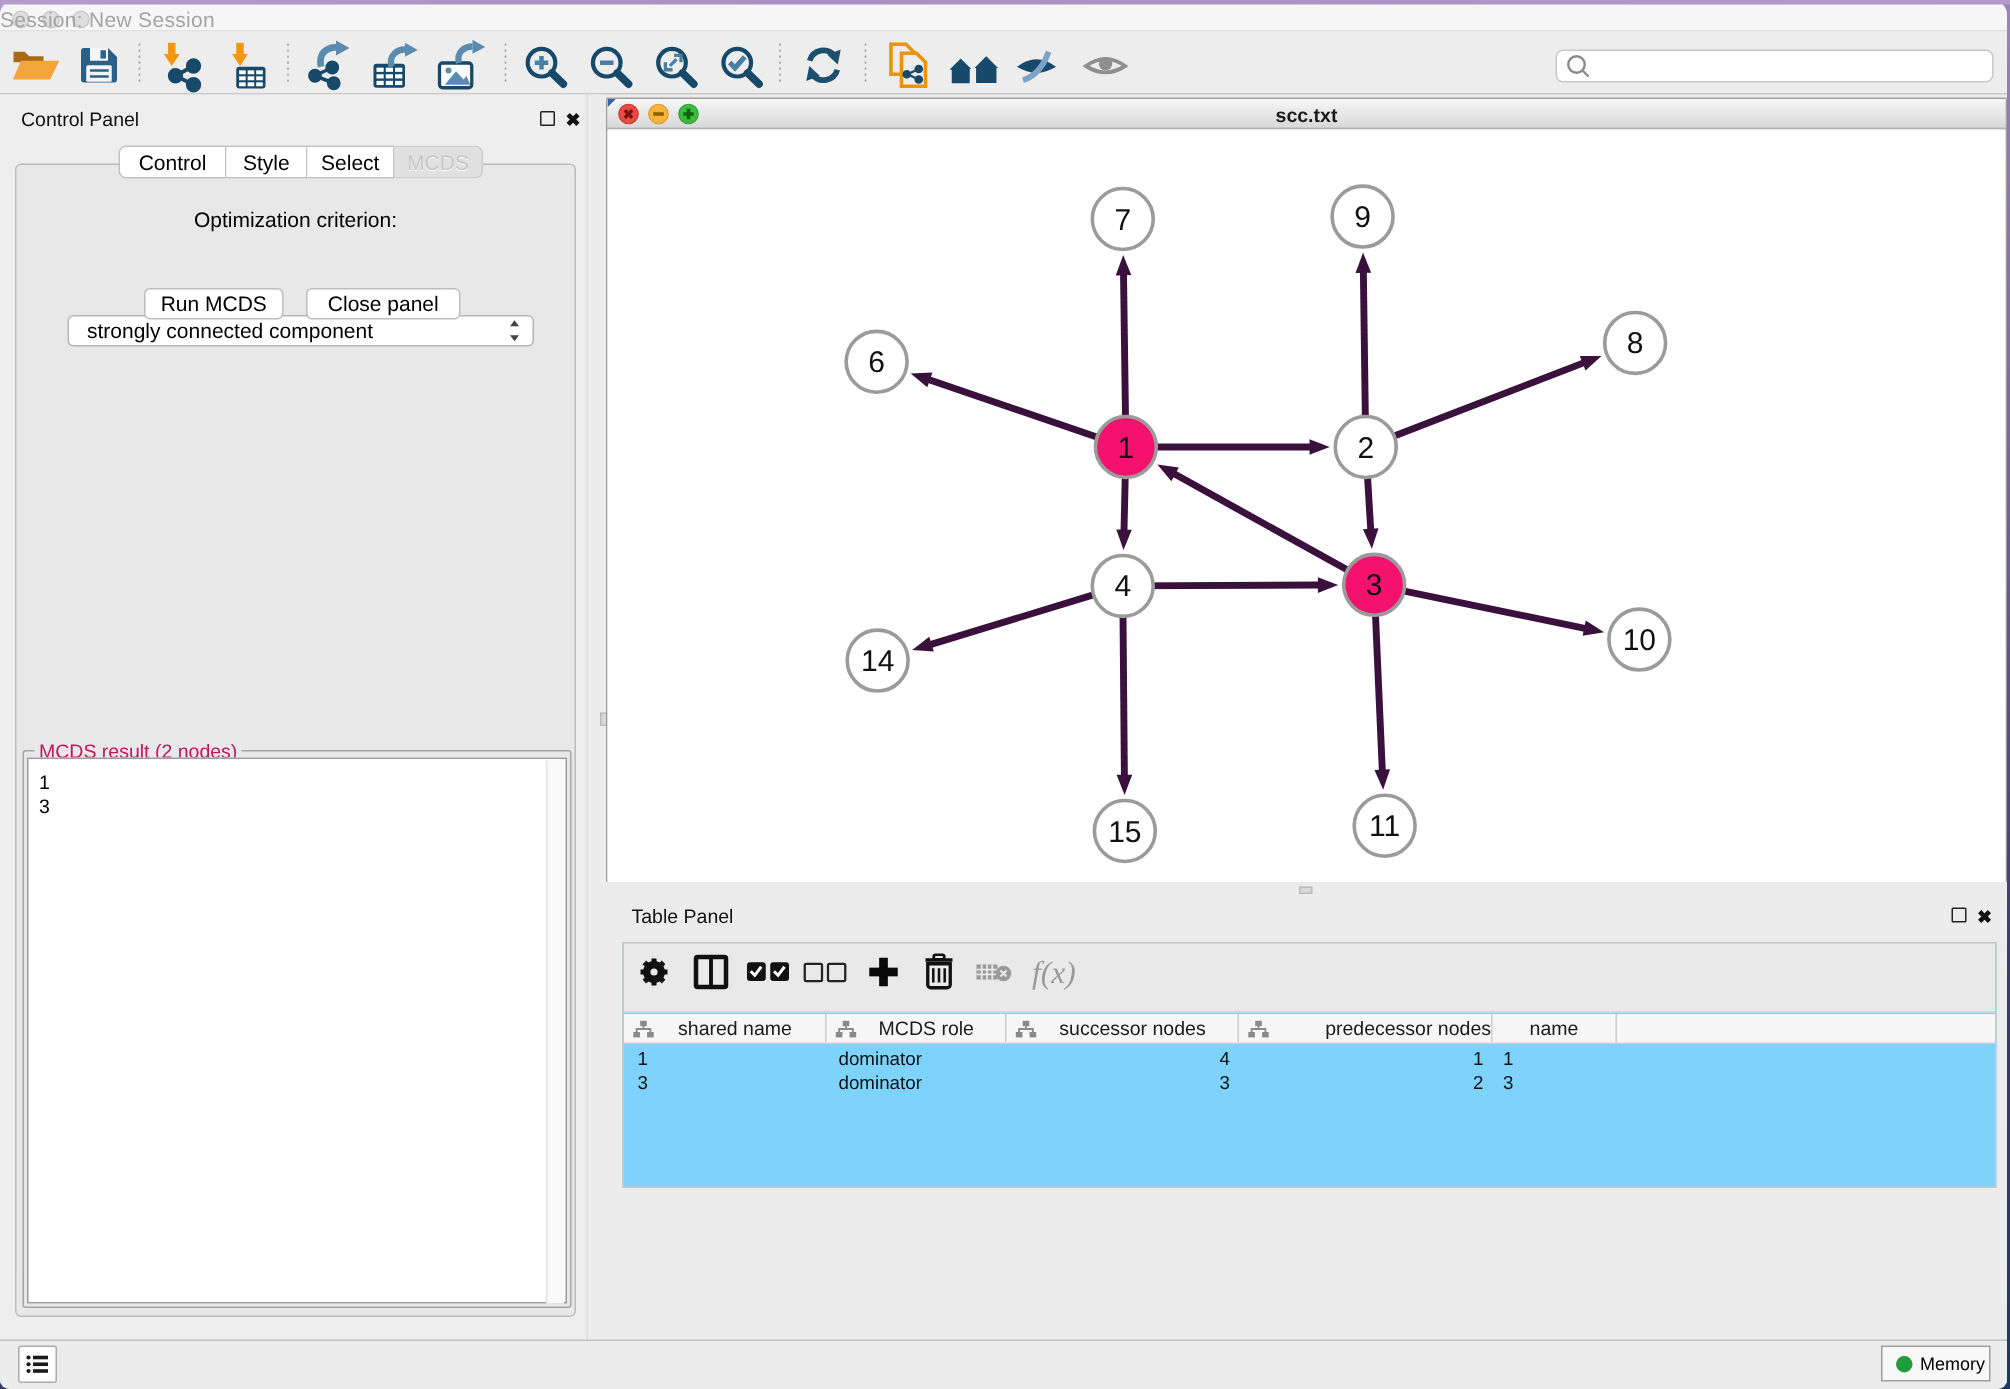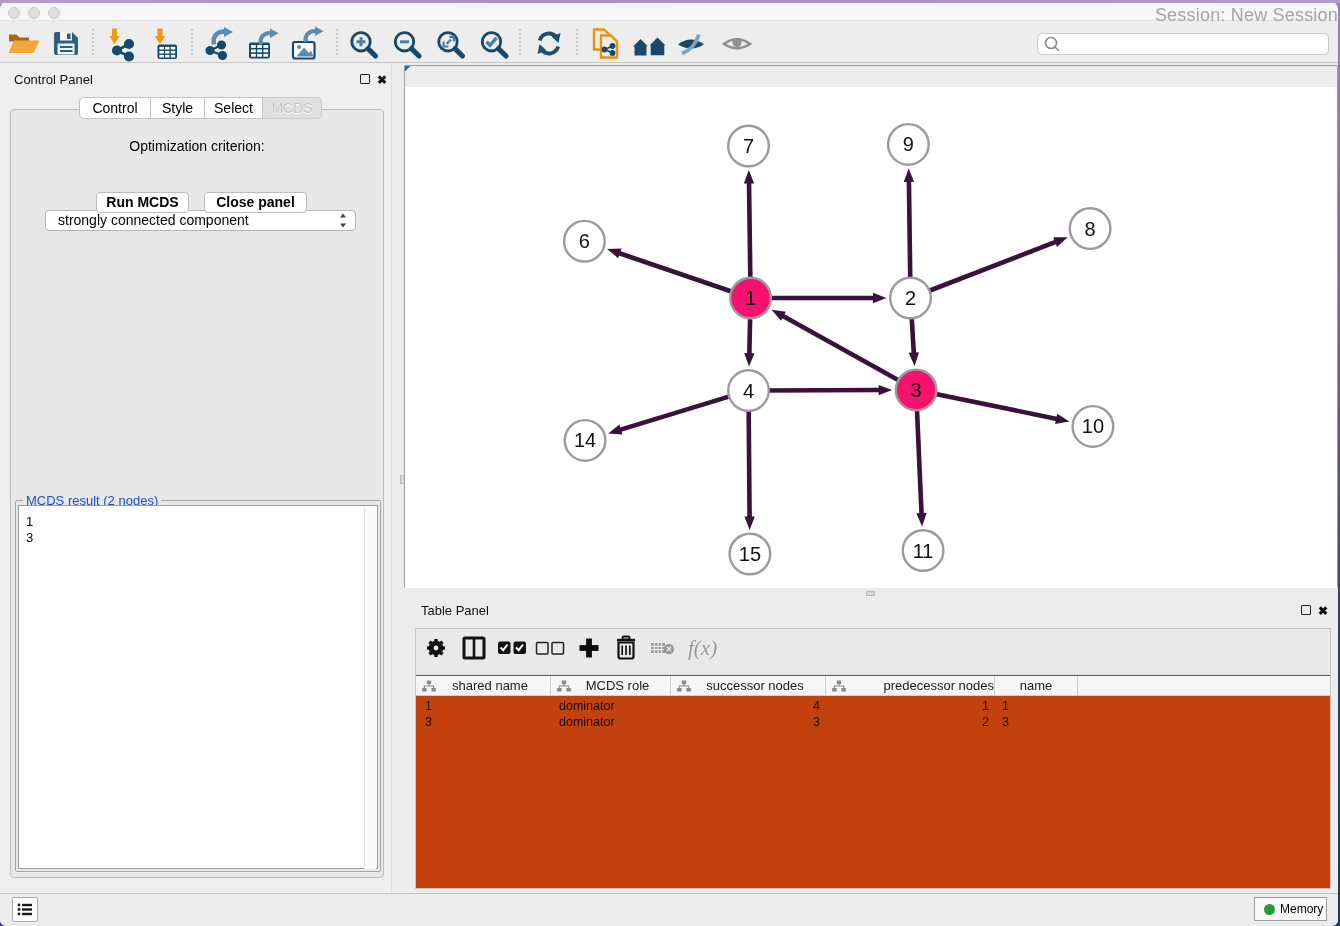--- a/index.html
+++ b/index.html
@@ -12,57 +12,57 @@
 #win {
   position:absolute; left:0; top:0; width:1338px; height:926px;
   background:#ececec; border-radius:10px 10px 6px 6px; overflow:hidden;
 }
 #ptop { position:absolute; left:0; top:0; width:1340px; height:3px;
   background:linear-gradient(90deg,#b49ccb,#a98fc6 40%,#b29aca); z-index:99; }
 
 #titlebar { position:absolute; left:0; top:0; width:100%; height:21px; background:#f6f6f6; border-bottom:1px solid #e2e2e2;}
 .tl { position:absolute; top:7px; width:12px; height:12px; border-radius:50%; background:#dedede; border:1px solid #cacaca; }
 #titlebar .t1{left:8px;} #titlebar .t2{left:28px;} #titlebar .t3{left:48px;}
-#titletext { position:absolute; top:4.5px; left:0; width:100%; text-align:right; font-size:18px; letter-spacing:0.2px; color:#a4a4a4; }
+#titletext { position:absolute; top:4.5px; left:0; width:100%; text-align:left; font-size:14px; letter-spacing:0.2px; color:#a4a4a4; }
 
 #toolbar { position:absolute; left:0; top:22px; width:100%; height:41px; background:#ededed; border-bottom:1px solid #c9c9c9; }
 #search { position:absolute; left:1037px; top:11px; width:292px; height:22px; background:#fff; border:1px solid #c9c9c9; border-radius:5px; }
 
 #cpanel { position:absolute; left:0; top:63px; width:391px; height:830px; background:#eeeeee;padding-left:44px; }
 #cpanel-title { position:absolute; left:14px; top:9px; font-size:13px; color:#111; }
 .float-ic { position:absolute; width:10px; height:10px; border:1.5px solid #222; border-radius:1px; }
 .close-x { position:absolute; font-size:12px; font-weight:bold; color:#111; line-height:12px; }
 .tabbar { position:absolute; height:22px; z-index:5; }
 .tab { position:absolute; top:0; height:22px; background:#fff; border:1px solid #c2c2c2; border-left:none; font-size:14px; color:#000; text-align:center; line-height:21px; }
 .tab.first { border-left:1px solid #c2c2c2; border-radius:5px 0 0 5px; }
 .tab.last { border-radius:0 5px 5px 0; }
 .tab.sel { background:#e0e0e0; color:#c6c6c6; text-shadow:0 1px 0 #fff; border-color:#cccccc; }
 #cp-box { position:absolute; left:10px; top:46px; width:374px; height:769px; background:#e8e8e8; border:1px solid #bcbcbc; border-radius:4px; }
 #opt-label { position:absolute; left:0; top:28px; width:100%; text-align:center; font-size:14px; color:#000; }
 #dropdown { position:absolute; left:34px; top:52px; width:311px; height:21px; background:#fff; border:1px solid #b5b5b5; border-radius:4px; font-size:14px; color:#000; line-height:19px; padding-left:12px;margin-top:48px; }
-.btn { position:absolute; top:82px; height:21px; background:#fff; border:1px solid #bdbdbd; border-radius:4px; font-size:14px; color:#000; text-align:center; line-height:19px;font-weight:bold; }
+.btn { position:absolute; top:82px; height:21px; background:#fff; border:1px solid #bdbdbd; border-radius:4px; font-size:14px; color:#000; text-align:center; line-height:19px; }
 #groupbox { position:absolute; left:4px; top:390px; width:366px; height:372px; border:1px solid #a5a5a5; border-radius:2px; }
-#groupbox-label { position:absolute; left:7px; top:-8px; background:#e8e8e8; padding:0 3px; font-size:13px; color:#1d4ed8; }
+#groupbox-label { position:absolute; left:7px; top:-8px; background:#e8e8e8; padding:0 3px; font-size:13px; color:#be185d; }
 #gb-text { position:absolute; left:2px; top:4px; width:360px; height:364px; background:#fff; border:1px solid #9c9c9c; font-size:13px; color:#000; padding:8px 0 0 7px; line-height:16px; }
 #gb-scroll { position:absolute; right:1px; top:1px; width:12px; height:362px; background:#fafafa; border-left:1px solid #e4e4e4; }
 
 #vdivider { position:absolute; left:391px; top:63px; width:13px; height:830px; background:#ececec; border-left:1px solid #dddddd; }
 #vhandle { position:absolute; left:8px; top:412px; width:5px; height:9px; background:#d8d8d8; border:1px solid #bbb; }
 
 #netwin { position:absolute; left:404px; top:65px; width:934px; height:523px; border:1px solid #9f9f9f; border-radius:1px; }
 #nettitle { position:absolute; left:0; top:0; width:100%; height:20px; background:linear-gradient(#f7f7f7,#d8d8d8); border-bottom:1px solid #b0b0b0; }
 #nettitle .txt { position:absolute; width:100%; text-align:center; top:3px; font-size:13px; font-weight:bold; color:#1a1a1a; }
 #netcanvas { position:absolute; left:0; top:21px; width:932px; height:501px; background:#fff; }
 
 #hdivider { position:absolute; left:404px; top:588px; width:934px; height:10px; background:#ececec; }
 #hhandle { position:absolute; left:462px; top:3px; width:9px; height:5px; background:#d8d8d8; border:1px solid #bbb; }
 
 #tpanel { position:absolute; left:404px; top:598px; width:934px; height:295px; background:#ececec; }
 #tpanel-title { position:absolute; left:17px; top:5px; font-size:13px; color:#111; }
-#tbox { position:absolute; left:11px; top:30px; width:916px; height:261px; background:#c2410c; border:1px solid #c6c6c6; }
+#tbox { position:absolute; left:11px; top:30px; width:916px; height:164px; background:#7dd3fc; border:1px solid #c6c6c6; }
 #ttoolbar { position:absolute; left:0; top:0; width:100%; height:46px; background:#e9e9e9; border-bottom:1px solid #d7d7d7; }
 #thead { position:absolute; left:0; top:47px; width:100%; height:20px; background:#f6f6f6; border-bottom:1px solid #cfcfcf; font-size:13px; color:#1a1a1a; }
 .hcell { position:absolute; top:0; height:19px; border-right:1px solid #cdcdcd; text-align:center; line-height:19px; }
 .trow { position:absolute; width:100%; height:16px; font-size:12.5px; color:#111; }
 .tc { position:absolute; top:0; height:16px; line-height:16px; }
 
 #btabs { position:absolute; left:0; top:268px; width:100%; height:23px; }
 
 #statusbar { position:absolute; left:0; top:893px; width:100%; height:30px; background:#ececec; border-top:1px solid #c3c3c3; }
 #listbtn { position:absolute; left:12px; top:3px; width:26px; height:25px; background:#fdfdfd; border:1px solid #ababab; border-radius:2px; }
@@ -268,20 +268,31 @@
     </div>
   </div>
   <div id="vdivider">
       <div id="vhandle"></div>
     </div>
 
   <div id="netwin">
     <svg width="6" height="6" style="position:absolute;left:0;top:0;z-index:4;">
         <polygon points="0,0 5.5,0 0,5.5" fill="#3465a4"></polygon>
       </svg>
+    <div id="nettitle">
+      <svg width="70" height="20" style="position:absolute;left:0;top:0;">
+        <circle cx="14" cy="10" r="6.5" fill="#ea4b40" stroke="#c93a31" stroke-width="0.8"></circle>
+        <path d="M11.5,7.5 L16.5,12.5 M16.5,7.5 L11.5,12.5" stroke="#7c1210" stroke-width="2.2"></path>
+        <circle cx="34" cy="10" r="6.5" fill="#f6b43d" stroke="#dc9a2e" stroke-width="0.8"></circle>
+        <line x1="30.5" y1="10" x2="37.5" y2="10" stroke="#8a5d00" stroke-width="2.4"></line>
+        <circle cx="54" cy="10" r="6.5" fill="#3cbb42" stroke="#2fa334" stroke-width="0.8"></circle>
+        <path d="M54,6.5 V13.5 M50.5,10 H57.5" stroke="#0d650d" stroke-width="2.4"></path>
+      </svg>
+      <div class="txt">scc.txt</div>
+    </div>
     <div id="netcanvas">
       <svg width="932" height="500" viewBox="0 0 932 500" style="position:absolute;left:-1px;top:0;">
         <g stroke="#3a113d" stroke-width="4.6" fill="#3a113d">
           <line x1="346.6" y1="211.0" x2="345.0" y2="94.5"></line>
           <line x1="346.6" y1="211.0" x2="214.0" y2="165.7"></line>
           <line x1="346.6" y1="211.0" x2="471.0" y2="211.0"></line>
           <line x1="346.6" y1="211.0" x2="345.3" y2="268.1"></line>
           <line x1="506.5" y1="211.0" x2="504.9" y2="92.9"></line>
           <line x1="506.5" y1="211.0" x2="653.0" y2="154.4"></line>
           <line x1="506.5" y1="211.0" x2="509.9" y2="267.5"></line>

